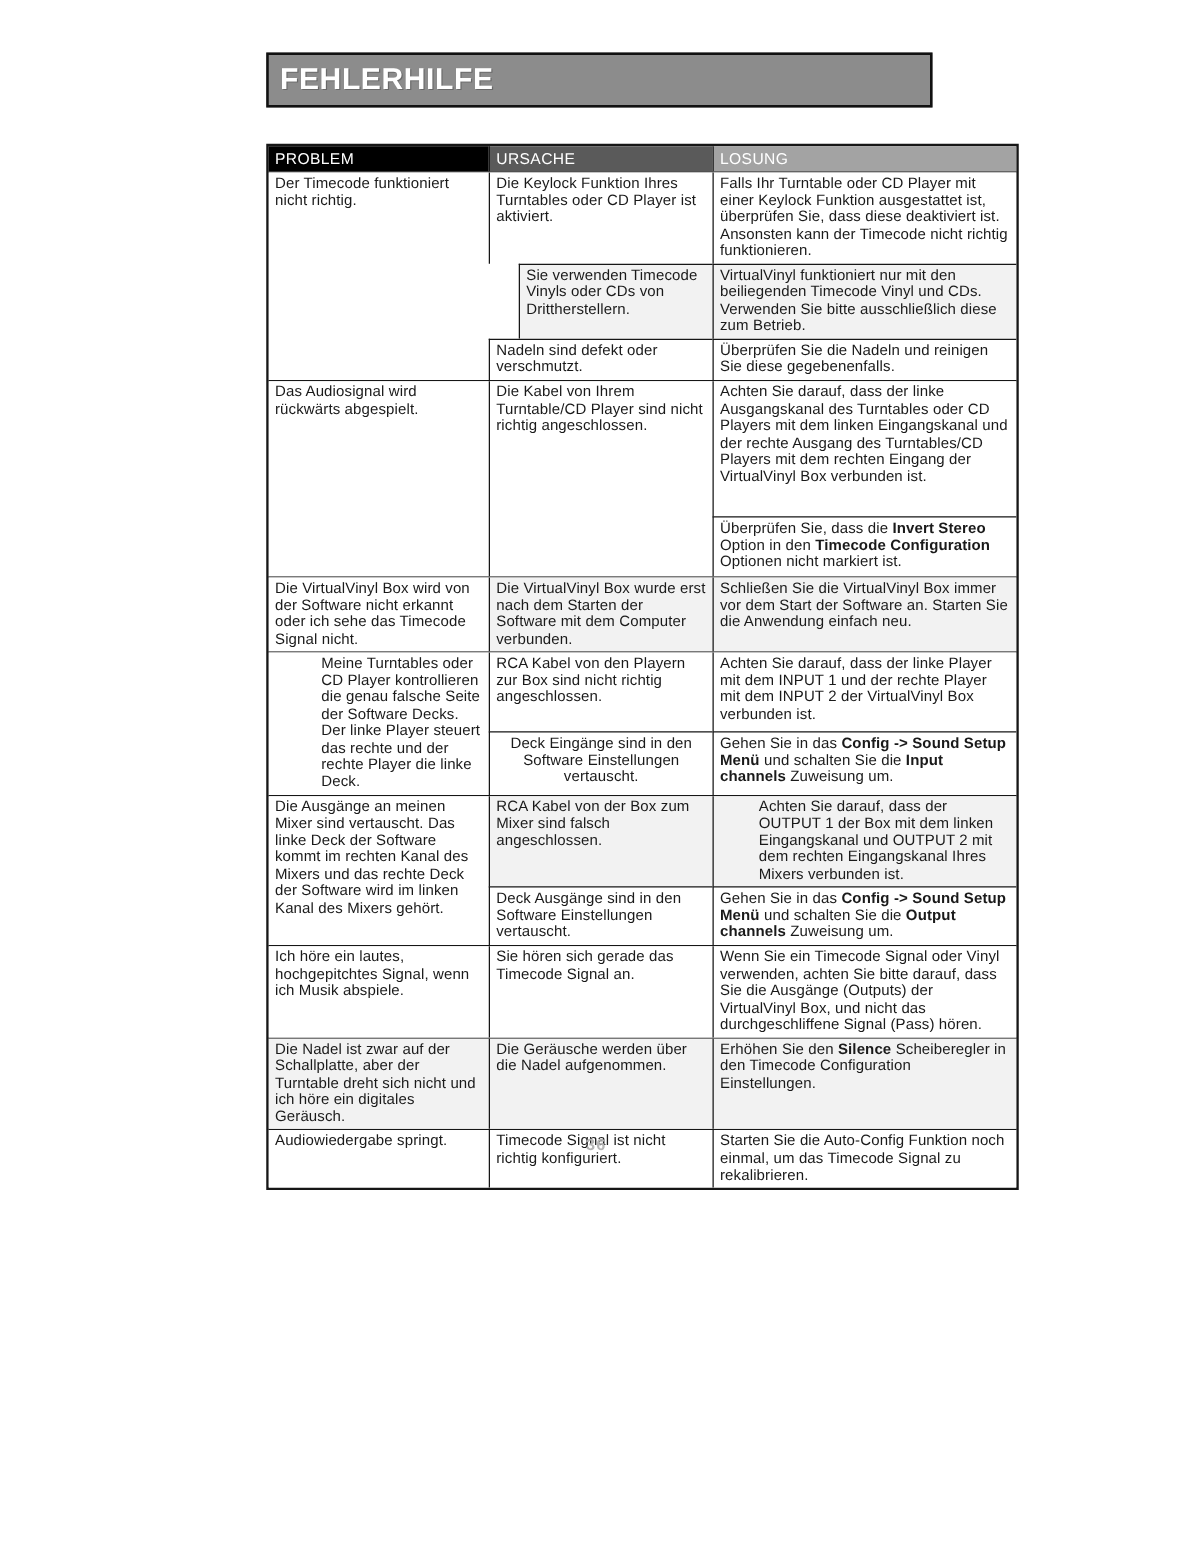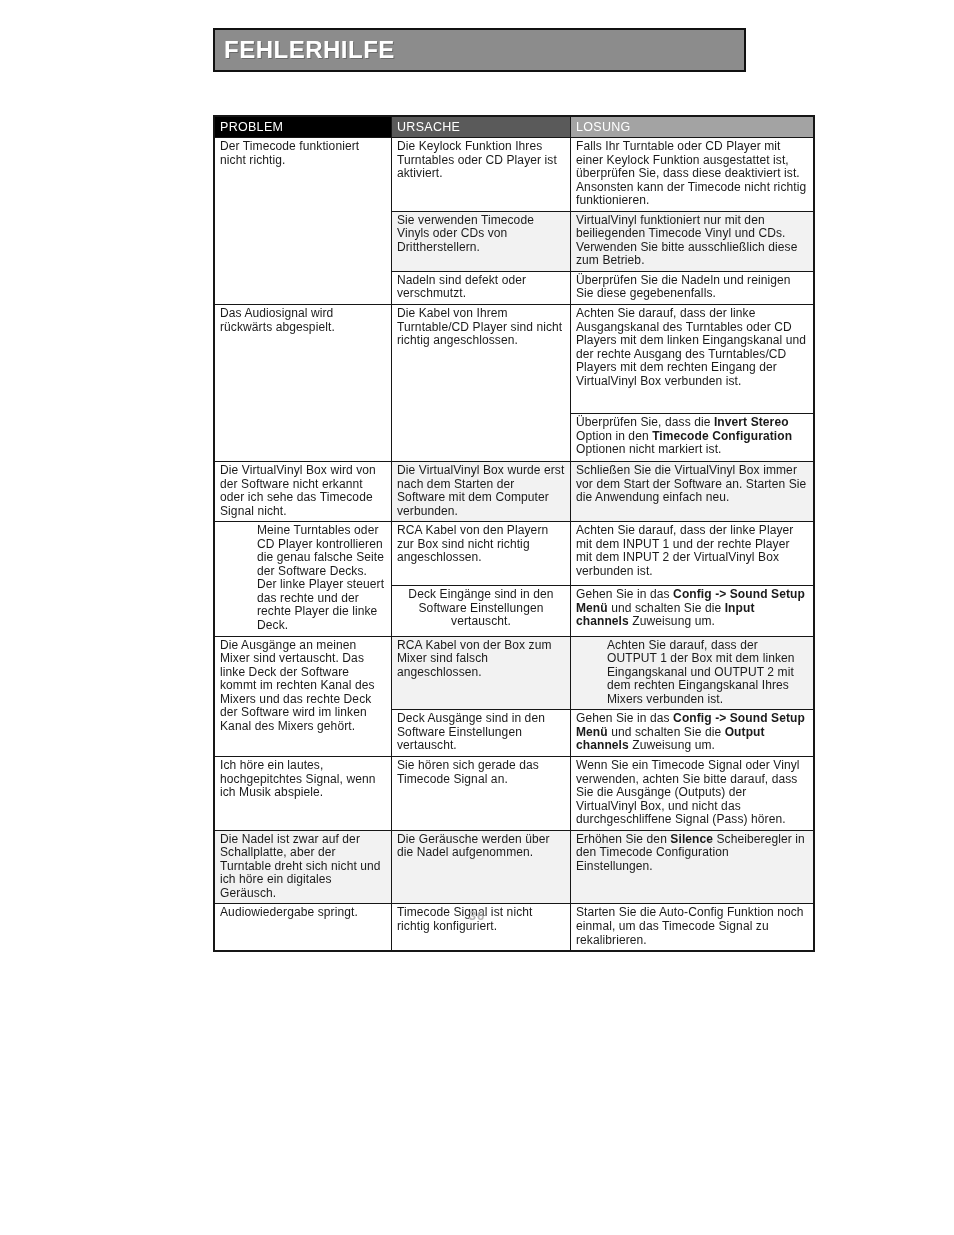--- a/index.html
+++ b/index.html
@@ -1,18 +1,18 @@
 <!DOCTYPE html>
 <html><head>
 <meta charset="utf-8">
 <style>
   html,body{margin:0;padding:0;background:#ffffff;}
   body{width:954px;height:1235px;position:relative;font-family:"Liberation Sans","DejaVu Sans",sans-serif;color:#1a1a1a;}
   .page{position:absolute;inset:0;background:#ffffff;}
-  .banner{position:absolute;left:213px;top:28px;width:533px;height:44px;box-sizing:border-box;
+  .banner{position:absolute;left:213px;top:42px;width:533px;height:44px;box-sizing:border-box;
           border:2px solid #111;display:flex;align-items:center;padding-left:9px;}
   .banner span{font-size:24px;font-weight:bold;color:#ffffff;letter-spacing:0.5px;
                text-shadow:1px 1px 0 rgba(0,0,0,0.25);}
   .ttable{position:absolute;left:213px;top:115px;width:602px;box-sizing:border-box;
           border:2px solid #161616;background:#fff;}
   .thead{display:grid;grid-template-columns:176px 179px 1fr;}
   .thead .hcell{box-sizing:border-box;height:20px;display:flex;align-items:center;
                 padding:0 0 0 5px;color:#ffffff;font-size:12.5px;letter-spacing:0.3px;}
   .thead .hcell + .hcell{border-left:1px solid #161616;}
   .trow{display:grid;grid-template-columns:176px 179px 1fr;border-top:1px solid #161616;}
@@ -36,21 +36,21 @@
   <div class="ttable">
     <div class="thead" id="thead">
         <div class="hcell" style="background: rgb(0, 0, 0);">PROBLEM</div>
         <div class="hcell" style="background: rgb(90, 90, 90);">URSACHE</div>
         <div class="hcell" style="background: rgb(163, 163, 163);">LOSUNG</div>
       </div>
     <div id="tbody">
         <div class="trow">
           <div class="cell pcell" style="grid-area: 1 / 1 / span 3;">Der Timecode funktioniert nicht richtig.</div>
           <div class="cell vline" style="grid-area: 1 / 2 / span 1;">Die Keylock Funktion Ihres Turntables oder CD Player ist aktiviert.</div>
-          <div class="cell vline shaded hline" style="grid-area: 2 / 2 / span 1;">Sie verwenden Timecode Vinyls oder CDs von Drittherstellern.</div>
+          <div class="cell vline shaded hline" style="grid-area: 2 / 2 / span 1; margin-left: 24px;">Sie verwenden Timecode Vinyls oder CDs von Drittherstellern.</div>
           <div class="cell vline hline" style="grid-area: 3 / 2 / span 1;">Nadeln sind defekt oder verschmutzt.</div>
           <div class="cell vline" style="grid-area: 1 / 3; min-height: 66px;">Falls Ihr Turntable oder CD Player mit einer Keylock Funktion ausgestattet ist, überprüfen Sie, dass diese deaktiviert ist. Ansonsten kann der Timecode nicht richtig funktionieren.</div>
           <div class="cell vline shaded hline" style="grid-area: 2 / 3; min-height: 45px;">VirtualVinyl funktioniert nur mit den beiliegenden Timecode Vinyl und CDs.  Verwenden Sie bitte ausschließlich diese zum Betrieb.</div>
           <div class="cell vline hline" style="grid-area: 3 / 3; min-height: 24px;">Überprüfen Sie die Nadeln und reinigen Sie diese gegebenenfalls.</div>
         </div>
         <div class="trow">
           <div class="cell pcell" style="grid-area: 1 / 1 / span 2;">Das Audiosignal wird rückwärts abgespielt.</div>
           <div class="cell vline" style="grid-area: 1 / 2 / span 2;">Die Kabel von Ihrem Turntable/CD Player sind nicht richtig angeschlossen.</div>
           <div class="cell vline" style="grid-area: 1 / 3; min-height: 108px;">Achten Sie darauf, dass der linke Ausgangskanal des Turntables oder CD Players mit dem linken Eingangskanal und der rechte Ausgang des Turntables/CD Players mit dem rechten Eingang der VirtualVinyl Box verbunden ist.</div>
           <div class="cell vline hline" style="grid-area: 2 / 3; min-height: 48px;"><span>Überprüfen Sie, dass die </span><span class="b">Invert Stereo</span><span> Option in den </span><span class="b">Timecode Configuration</span><span> Optionen nicht markiert ist.</span></div>

